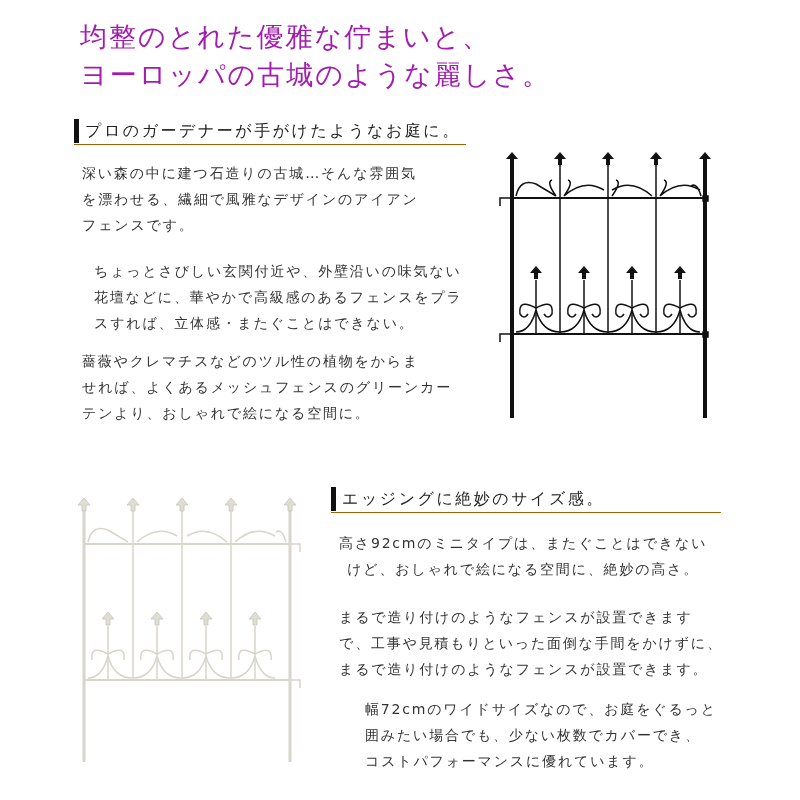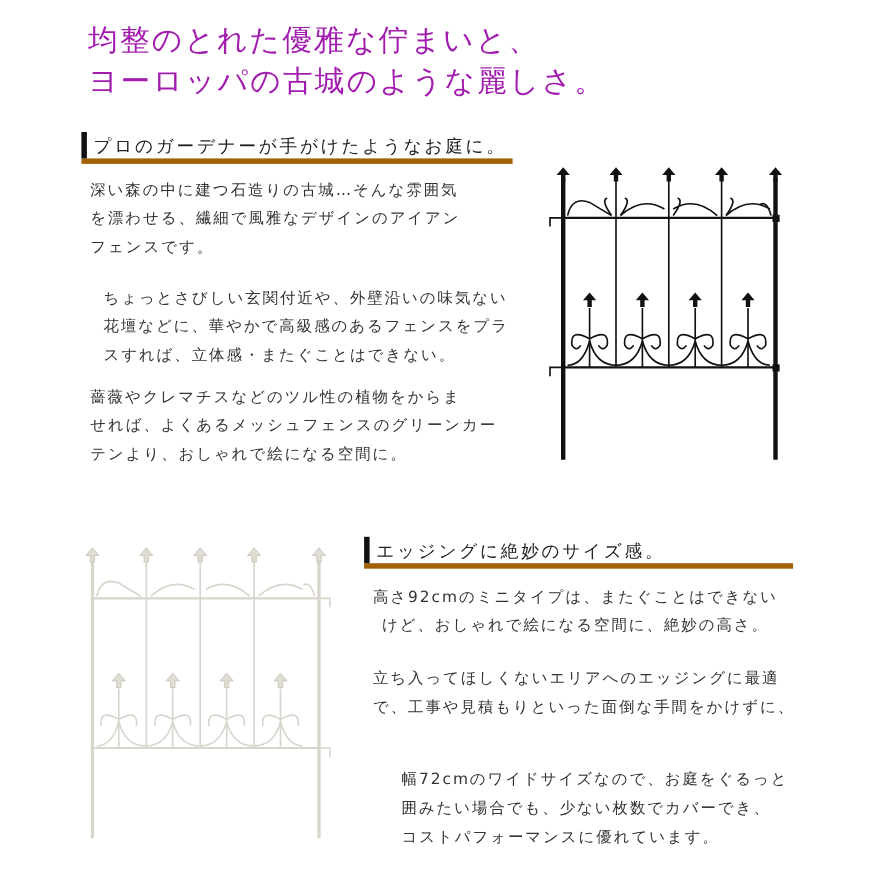--- a/index.html
+++ b/index.html
@@ -1,19 +1,19 @@
 <!DOCTYPE html>
 <html><head>
 <meta charset="utf-8">
 <style>
   html, body { margin:0; padding:0; background:#ffffff; }
   body { width:800px; height:800px; position:relative; overflow:hidden; font-family:"DejaVu Sans", sans-serif; color:#333; }
   .title { position:absolute; left:80px; top:18px; color:#a21caf; font-size:27px; line-height:38px; letter-spacing:2px; margin:0; font-weight:normal; }
   .title span { display:block; }
-  .section-head { position:absolute; display:flex; align-items:flex-end; border-bottom:5px solid #a16207; height:26px; }
+  .section-head { position:absolute; display:flex; align-items:center; border-bottom:1px solid #a16207; height:26px; }
   .section-head .bar { width:5px; height:24px; background:#111; margin-right:6px; }
   .section-head .txt { font-size:16px; letter-spacing:2.5px; color:#222; white-space:nowrap; }
   .sec1 { left:74px; top:118px; width:392px; }
   .sec2 { left:331px; top:486px; width:390px; }
   .para { position:absolute; font-size:14px; line-height:26px; letter-spacing:1.8px; color:#333; margin:0; }
   .para span { display:block; white-space:nowrap; }
   .p1 { left:82px; top:160px; }
   .p2 { left:82px; top:258px;margin-left:12px; }
   .p3 { left:82px; top:348px; }
   .p4 { left:339px; top:530px;text-align:center; }
@@ -123,20 +123,21 @@
 <div class="section-head sec2">
   <div class="bar"></div>
   <div class="txt">エッジングに絶妙のサイズ感。</div>
 </div>
 
 <p class="para p4">
   <span>高さ92cmのミニタイプは、またぐことはできない</span>
   <span>けど、おしゃれで絵になる空間に、絶妙の高さ。</span>
 </p>
 <p class="para p5">
-  <span>立ち入ってほしくないエリアへのエッジングに最適</span>
+  <span>まるで造り付けのようなフェンスが設置できます</span>
   <span>で、工事や見積もりといった面倒な手間をかけずに、</span>
+  <span>まるで造り付けのようなフェンスが設置できます。</span>
 </p>
 <p class="para p6">
   <span>幅72cmのワイドサイズなので、お庭をぐるっと</span>
   <span>囲みたい場合でも、少ない枚数でカバーでき、</span>
   <span>コストパフォーマンスに優れています。</span>
 </p>
 
 </body></html>

